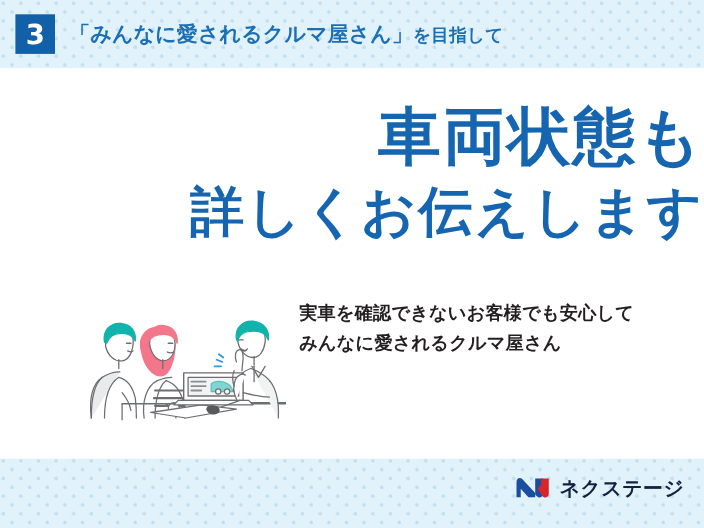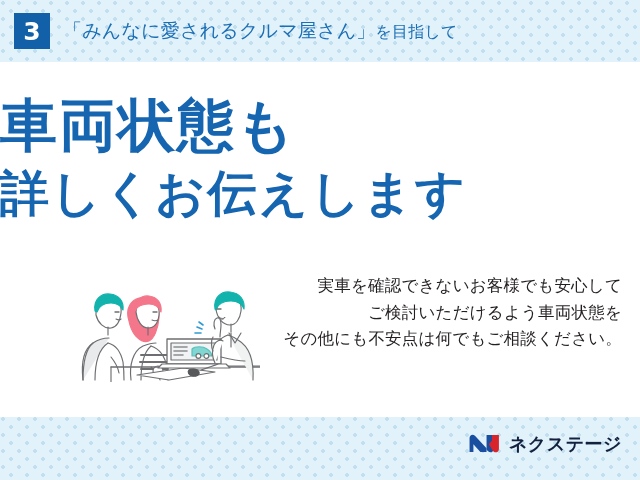--- a/index.html
+++ b/index.html
@@ -25,50 +25,50 @@
   #badge{
     width:36px;height:36px;margin-left:14px;
     background:#1260a8;color:#ffffff;
     display:flex;align-items:center;justify-content:center;
     font-size:25px;font-weight:bold;line-height:1;
     letter-spacing:0;
     font-family:"DejaVu Sans",sans-serif;
   }
   #header-title{
     margin-left:13px;color:#1b6fb5;
-    font-size:19px;font-weight:normal;white-space:nowrap;
+    font-size:19px;font-weight:bold;white-space:nowrap;
     letter-spacing:.2px;
   }
   #header-title .small{font-size:16px;}
   
   #panel{
     position:absolute;left:0;top:62px;width:640px;height:355px;
     background:#ffffff;
   }
   
   #headline{
     position:absolute;left:0;top:33px;width:640px;
-    text-align:left;color:#1565b0;
+    text-align:right;color:#1565b0;
     font-weight:bold;line-height:1.08;
     letter-spacing:2px;
   }
   #headline .l1{display:block;font-size:57px;}
   #headline .l2{display:block;font-size:49px;margin-top:10px;}
   
   #lower{
     position:absolute;left:0;top:205px;width:640px;height:135px;
   }
   #illus{
     position:absolute;left:55px;top:0;width:205px;height:115px;
   }
   #illus svg{display:block;width:205px;height:115px;}
   #body-text{
-    position:absolute;left:262px;top:5px;width:360px;
+    position:absolute;left:272px;top:5px;width:360px;
     color:#231f20;font-size:16.5px;line-height:1.62;
-    letter-spacing:.2px;font-weight:normal;text-align:right;
+    letter-spacing:.2px;font-weight:bold;
   }
   #body-text div{white-space:nowrap;}
   
   #footer{
     position:absolute;left:0;bottom:0;width:640px;height:63px;margin-top:14px;
   }
   #logo{
     position:absolute;right:18px;top:14px;
     display:flex;align-items:center;gap:7px;
   }
@@ -192,22 +192,21 @@
 
             <path d="M142 60 l5 2" stroke="#2e9bd6" stroke-width="1.6"></path>
             <path d="M144 55 l4 3" stroke="#2e9bd6" stroke-width="1.6"></path>
             <path d="M140 66 l6 0" stroke="#2e9bd6" stroke-width="1.6"></path>
           </g>
         </svg>
       </div>
 
       <div id="body-text">
         <div>実車を確認できないお客様でも安心して</div>
-        <div>ご検討いただけるよう車両状態を</div>
-        <div>その他にも不安点は何でもご相談ください。</div>
+        <div>みんなに愛されるクルマ屋さん</div>
       </div>
 
     </div>
   </div>
 
   <div id="footer">
     <div id="logo">
       <svg id="logo-mark" viewBox="0 0 44 32" xmlns="http://www.w3.org/2000/svg">
         <path d="M2 27 L2 9 C2 5 6 3 9 6 L24 22 L24 27 L16 27 L7 17 L7 27 Z" fill="#1a4fa0"></path>
         <path d="M24 5 L33 5 L33 23 C33 27 29 29 26 26 L24 24 L24 5 Z" fill="#1a4fa0"></path>

